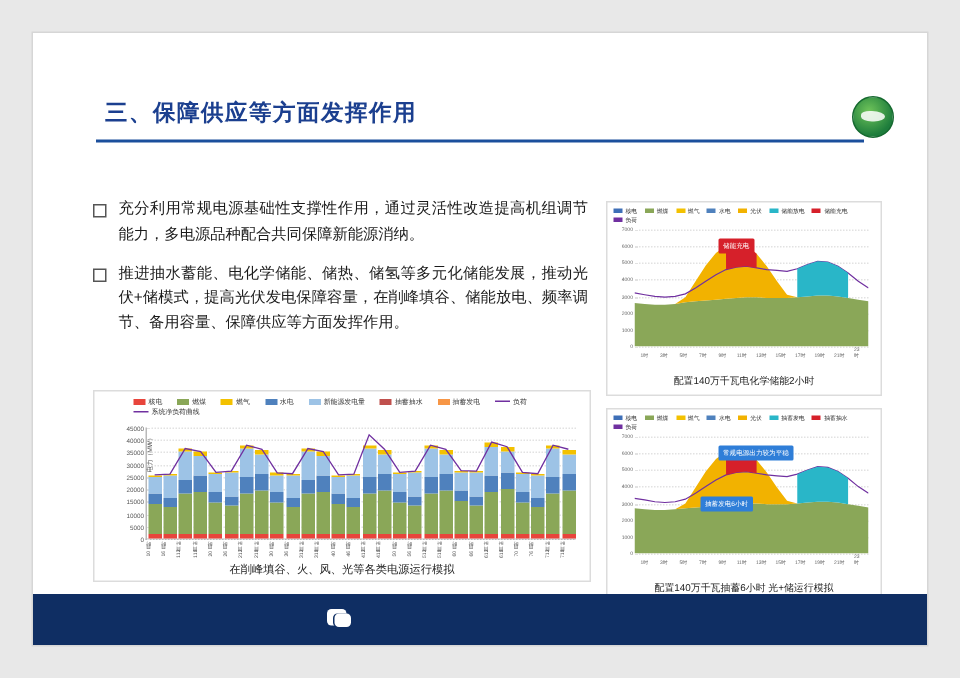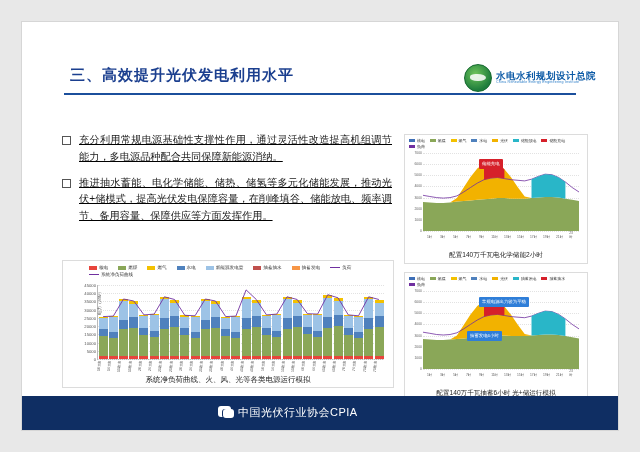--- a/index.html
+++ b/index.html
@@ -11,21 +11,21 @@
   .hdr-title{position:absolute;left:48px;top:44px;font-size:15px;font-weight:bold;color:#1b3f8f;letter-spacing:1px;}
   .logo{position:absolute;right:22px;top:42px;display:flex;align-items:center;gap:4px;}
   .logo-badge{width:26px;height:26px;border-radius:50%;background:radial-gradient(circle at 40% 35%,#6fc45a,#1e7d3c 70%);position:relative;border:1px solid #15692f;}
   .logo-badge:after{content:"";position:absolute;left:5px;top:9px;width:16px;height:7px;background:#fff;border-radius:40% 60% 50% 50%;opacity:.85;}
   .logo-txt{line-height:1.05;}
   .logo-cn{font-size:9.5px;color:#0c5aa6;font-weight:bold;letter-spacing:.5px;}
   .logo-en{font-size:3.6px;color:#2a7cc7;letter-spacing:.2px;}
   
   .headline{position:absolute;left:40px;top:84px;width:520px;font-size:11.5px;font-weight:bold;color:#d6202a;}
   
-  .bullets{position:absolute;left:40px;top:110px;width:330px;text-decoration:underline;}
+  .bullets{position:absolute;left:40px;top:110px;width:330px;}
   .bullet{display:flex;margin-bottom:9px;}
   .bsq{flex:0 0 auto;width:7px;height:7px;border:1px solid #555;margin:4px 8px 0 0;}
   .btxt{font-size:10.2px;line-height:1.65;color:#1a1a1a;text-align:justify;}
   
   .chart-main{position:absolute;left:40px;top:238px;width:330px;height:126px;background:#ffffff;border:1px solid #dcdcdc;}
   .cm-legend{position:absolute;left:26px;top:4px;width:292px;display:flex;flex-wrap:wrap;gap:2px 10px;font-size:4.6px;color:#333;}
   .lg{display:flex;align-items:center;gap:2px;white-space:nowrap;}
   .sw{width:8px;height:4px;display:inline-block;}
   .swl{width:10px;height:0;border-top:1px solid #7030a0;display:inline-block;}
   .plot{position:absolute;left:34px;top:24px;width:286px;height:74px;border-left:1px solid #b9b9b9;border-bottom:1px solid #b9b9b9;}
@@ -54,28 +54,24 @@
   .wechat{position:absolute;left:196px;top:10px;width:13px;height:11px;background:#fff;border-radius:3px;}
   .wechat:before{content:"";position:absolute;left:5px;top:3px;width:11px;height:9px;background:#fff;border-radius:3px;box-shadow:-1px 0 0 #0f2e63;}
   .ftxt{position:absolute;left:216px;top:9px;font-size:11px;color:#fff;letter-spacing:.5px;}
 </style>
 </head>
 <body>
 
 <div class="slide">
 
   <div class="hdr"></div>
-  <div class="hdr-title">三、高效提升光伏发电利用水平</div>
+  <div class="hdr-title">三、保障供应等方面发挥作用</div>
   <div class="hdr-rule"></div>
   <div class="logo">
     <div class="logo-badge"></div>
-    <div class="logo-txt">
-      <div class="logo-cn">水电水利规划设计总院</div>
-      <div class="logo-en">China Renewable Energy Engineering Institute</div>
-    </div>
   </div>
 
 
   <div class="bullets">
     <div class="bullet">
       <span class="bsq"></span>
       <span class="btxt">充分利用常规电源基础性支撑性作用，通过灵活性改造提高机组调节能力，多电源品种配合共同保障新能源消纳。</span>
     </div>
     <div class="bullet">
       <span class="bsq"></span>
@@ -369,21 +365,21 @@
         <div class="xl">5日18时</div>
         <div class="xl">6日0时</div>
         <div class="xl">6日6时</div>
         <div class="xl">6日12时</div>
         <div class="xl">6日18时</div>
         <div class="xl">7日0时</div>
         <div class="xl">7日6时</div>
         <div class="xl">7日12时</div>
         <div class="xl">7日18时</div>
       </div>
-    <div class="caption">系统净负荷曲线、火、风、光等各类电源运行模拟</div>
+    <div class="caption">在削峰填谷、火、风、光等各类电源运行模拟</div>
   </div>
 
   <div class="rbox top">
     <div class="rlegend" id="rt-legend">
         <span class="lg">
           <span class="sw" style="background: rgb(62, 111, 183); width: 6px; height: 3px;"></span>
           <span>核电</span>
         </span>
         <span class="lg">
           <span class="sw" style="background: rgb(138, 167, 88); width: 6px; height: 3px;"></span>
@@ -527,15 +523,14 @@
           <path d="M61.04347826086957,25.628571428571433 L61.0,10.0 L67.8,8.4 L74.6,10.0 L81.4,15.6 L81.4,24.5 L74.6,23.4 L67.8,24.0 L61.0,25.6 Z" fill="#d6202a"></path>
         </svg>
         <div class="ann" style="left: 56px; top: 6px;">常规电源出力较为平稳</div>
         <div class="ann" style="left: 44px; top: 40px;">抽蓄发电6小时</div>
       </div>
     <div class="rcap">配置140万千瓦抽蓄6小时 光+储运行模拟</div>
   </div>
 
   <div class="footer">
     <div class="wechat"></div>
-    <div class="ftxt">中国光伏行业协会CPIA</div>
   </div>
 </div>
 
 </body></html>

